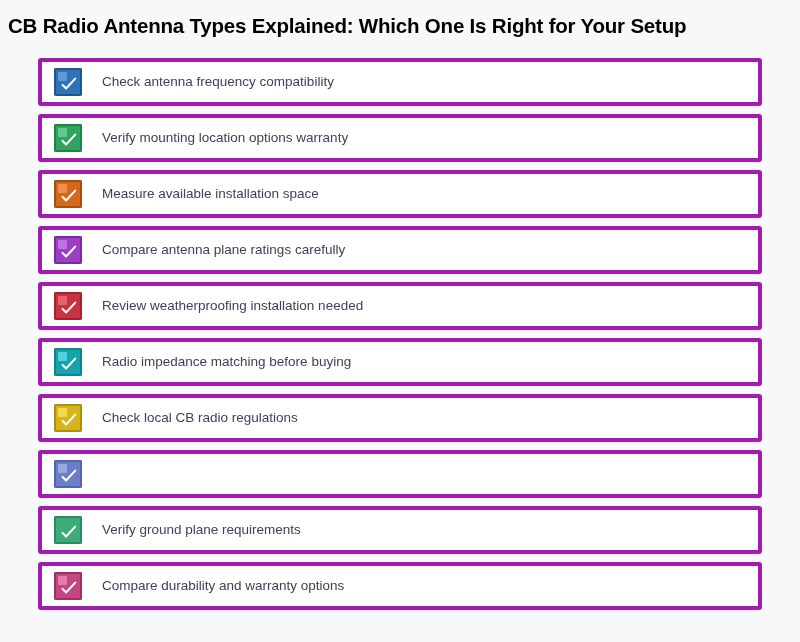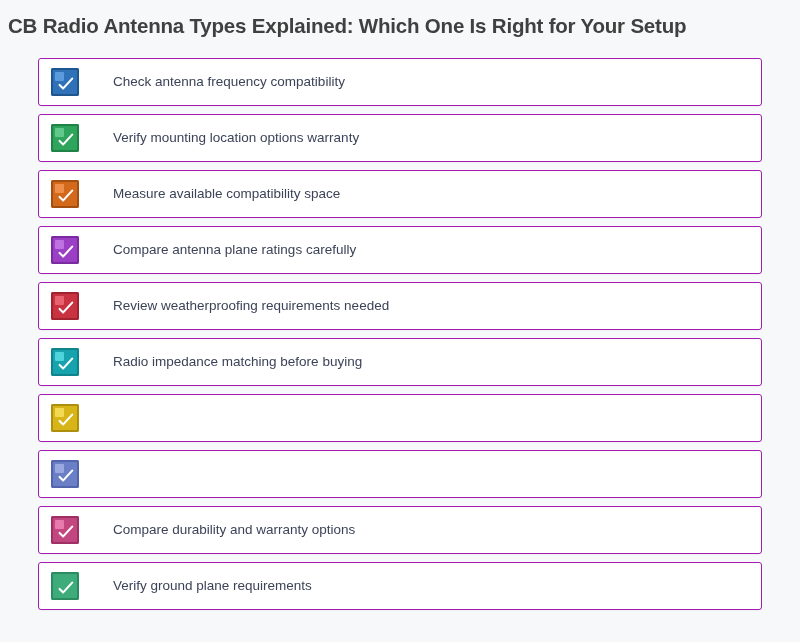--- a/index.html
+++ b/index.html
@@ -19,44 +19,43 @@
     width: 800px;
     height: 642px;
     position: relative;
   }
   .page-title {
     margin: 0;
     padding: 13px 8px 0 8px;
     font-size: 20.5px;
     line-height: 26px;
     font-weight: bold;
-    color: #404040;
+    color: #000000;
     letter-spacing: -0.2px;
     white-space: nowrap;
   }
   .checklist {
     margin: 0;
     padding: 0;
     list-style: none;
     position: absolute;
     top: 58px;
     left: 38px;
     width: 724px;
   }
   .check-row {
     height: 48px;
     margin-bottom: 8px;
     background: #ffffff;
-    border: 1px solid #a21caf;
+    border: 4px solid #a21caf;
     border-radius: 3px;
     box-shadow: 0 1px 1px rgba(25, 35, 60, 0.045);
     display: flex;
     align-items: center;
     padding-left: 12px;
-    gap: 14px;
   }
   .check-icon {
     width: 28px;
     height: 28px;
     min-width: 28px;
     border-radius: 2px;
     position: relative;
     display: block;
   }
   .check-icon .inner-square {
@@ -109,78 +108,79 @@
         </span>
         <span class="check-label">Verify mounting location options warranty</span>
       </li>
       <li class="check-row">
         <span class="check-icon" style="background: rgb(210, 105, 27); box-shadow: rgb(164, 79, 18) 0px 0px 0px 2px inset;">
           <span class="inner-square" style="background: rgb(239, 143, 75);"></span>
           <svg viewBox="0 0 18 18">
             <path d="M2.6 9.9 L6.2 13.4 L15.2 3.6" fill="none" stroke="#ffffff" stroke-width="2.1" stroke-linecap="round" stroke-linejoin="round"></path>
           </svg>
         </span>
-        <span class="check-label">Measure available compatibility space</span>
+        <span class="check-label">Measure available installation space</span>
       </li>
       <li class="check-row">
         <span class="check-icon" style="background: rgb(155, 63, 196); box-shadow: rgb(123, 43, 160) 0px 0px 0px 2px inset;">
           <span class="inner-square" style="background: rgb(192, 113, 226);"></span>
           <svg viewBox="0 0 18 18">
             <path d="M2.6 9.9 L6.2 13.4 L15.2 3.6" fill="none" stroke="#ffffff" stroke-width="2.1" stroke-linecap="round" stroke-linejoin="round"></path>
           </svg>
         </span>
         <span class="check-label">Compare antenna plane ratings carefully</span>
       </li>
       <li class="check-row">
         <span class="check-icon" style="background: rgb(201, 50, 65); box-shadow: rgb(163, 34, 48) 0px 0px 0px 2px inset;">
           <span class="inner-square" style="background: rgb(232, 99, 111);"></span>
           <svg viewBox="0 0 18 18">
             <path d="M2.6 9.9 L6.2 13.4 L15.2 3.6" fill="none" stroke="#ffffff" stroke-width="2.1" stroke-linecap="round" stroke-linejoin="round"></path>
           </svg>
         </span>
-        <span class="check-label">Review weatherproofing requirements needed</span>
+        <span class="check-label">Review weatherproofing installation needed</span>
       </li>
       <li class="check-row">
         <span class="check-icon" style="background: rgb(23, 163, 173); box-shadow: rgb(16, 132, 141) 0px 0px 0px 2px inset;">
           <span class="inner-square" style="background: rgb(79, 212, 221);"></span>
           <svg viewBox="0 0 18 18">
             <path d="M2.6 9.9 L6.2 13.4 L15.2 3.6" fill="none" stroke="#ffffff" stroke-width="2.1" stroke-linecap="round" stroke-linejoin="round"></path>
           </svg>
         </span>
         <span class="check-label">Radio impedance matching before buying</span>
       </li>
       <li class="check-row">
         <span class="check-icon" style="background: rgb(215, 180, 23); box-shadow: rgb(173, 143, 14) 0px 0px 0px 2px inset;">
           <span class="inner-square" style="background: rgb(242, 218, 85);"></span>
           <svg viewBox="0 0 18 18">
             <path d="M2.6 9.9 L6.2 13.4 L15.2 3.6" fill="none" stroke="#ffffff" stroke-width="2.1" stroke-linecap="round" stroke-linejoin="round"></path>
           </svg>
         </span>
+        <span class="check-label">Check local CB radio regulations</span>
       </li>
       <li class="check-row">
         <span class="check-icon" style="background: rgb(107, 127, 199); box-shadow: rgb(82, 100, 171) 0px 0px 0px 2px inset;">
           <span class="inner-square" style="background: rgb(154, 169, 224);"></span>
           <svg viewBox="0 0 18 18">
             <path d="M2.6 9.9 L6.2 13.4 L15.2 3.6" fill="none" stroke="#ffffff" stroke-width="2.1" stroke-linecap="round" stroke-linejoin="round"></path>
           </svg>
         </span>
       </li>
       <li class="check-row">
+        <span class="check-icon" style="background: rgb(62, 171, 122); box-shadow: rgb(43, 138, 95) 0px 0px 0px 2px inset;">
+          <span class="inner-square"></span>
+          <svg viewBox="0 0 18 18">
+            <path d="M2.6 9.9 L6.2 13.4 L15.2 3.6" fill="none" stroke="#ffffff" stroke-width="2.1" stroke-linecap="round" stroke-linejoin="round"></path>
+          </svg>
+        </span>
+        <span class="check-label">Verify ground plane requirements</span>
+      </li>
+      <li class="check-row">
         <span class="check-icon" style="background: rgb(194, 70, 127); box-shadow: rgb(158, 48, 100) 0px 0px 0px 2px inset;">
           <span class="inner-square" style="background: rgb(232, 122, 174);"></span>
           <svg viewBox="0 0 18 18">
             <path d="M2.6 9.9 L6.2 13.4 L15.2 3.6" fill="none" stroke="#ffffff" stroke-width="2.1" stroke-linecap="round" stroke-linejoin="round"></path>
           </svg>
         </span>
         <span class="check-label">Compare durability and warranty options</span>
       </li>
-      <li class="check-row">
-        <span class="check-icon" style="background: rgb(62, 171, 122); box-shadow: rgb(43, 138, 95) 0px 0px 0px 2px inset;">
-          <span class="inner-square"></span>
-          <svg viewBox="0 0 18 18">
-            <path d="M2.6 9.9 L6.2 13.4 L15.2 3.6" fill="none" stroke="#ffffff" stroke-width="2.1" stroke-linecap="round" stroke-linejoin="round"></path>
-          </svg>
-        </span>
-        <span class="check-label">Verify ground plane requirements</span>
-      </li>
     </ul>
 
 </div>
 
 </body></html>

